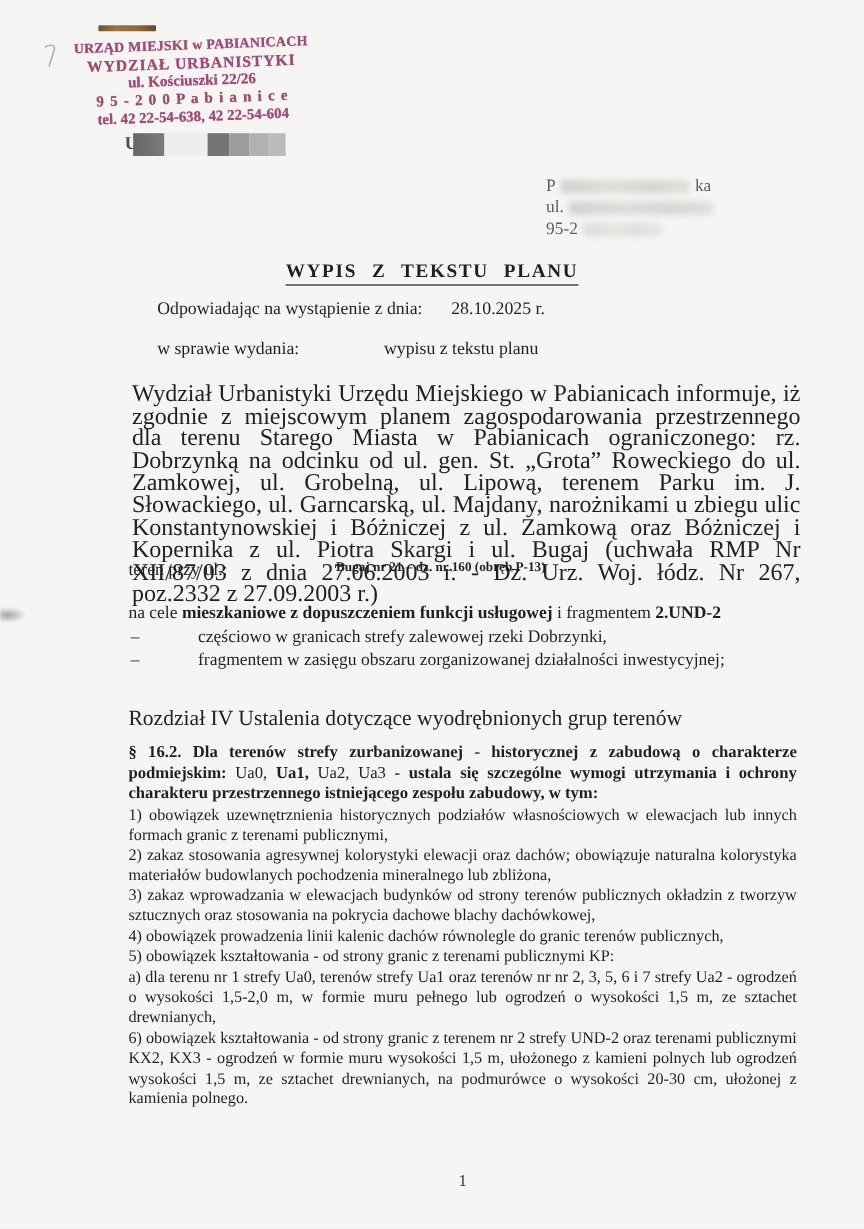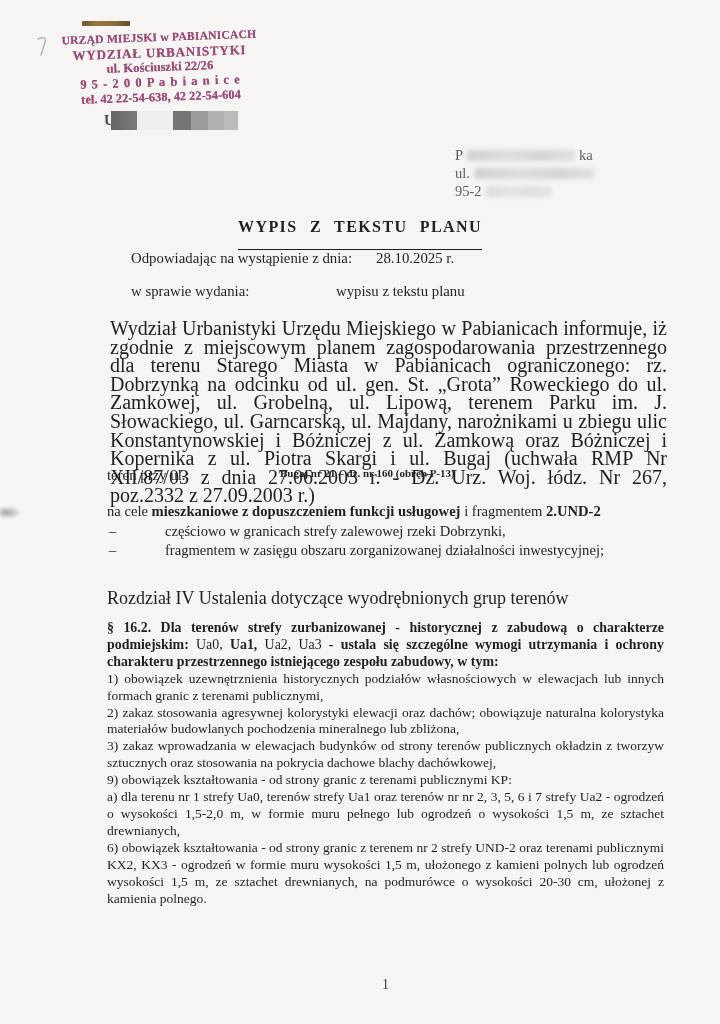--- a/index.html
+++ b/index.html
@@ -75,29 +75,29 @@
   }
   .bs1{width:108px;}
   .bs2{width:120px;}
   .bs3{width:66px;opacity:.55;}
   
   .doc-title{
     position:absolute;top:218px;left:0;width:720px;text-align:center;
   }
   .doc-title span{
     font-weight:bold;font-size:16px;letter-spacing:1.4px;word-spacing:7px;
-    border-bottom:1.6px solid #1f1f1f;padding-bottom:14px;
+    border-bottom:1.6px solid #1f1f1f;padding-bottom:2px;
   }
   
   .req-row{position:absolute;left:0;width:720px;height:20px;font-size:14.8px;margin-left:24px;}
   .req-row .lbl{position:absolute;left:107px;}
   .row1{top:250px;}
   .row1 .val{position:absolute;left:352px;}
   .row2{top:283px;}
-  .row2 .val{position:absolute;left:312px;}
+  .row2 .val{position:absolute;left:296px;}
   
   .intro{
     position:absolute;top:316px;left:107px;width:557px;margin:3px;
     font-size:20px;line-height:18.6px;
     text-align:justify;
   }
   .teren-row{position:absolute;top:467px;left:0;width:720px;height:20px;font-size:14.8px;}
   .teren-row .lbl{position:absolute;left:107px;}
   .teren-row .val{position:absolute;left:280px;font-weight:bold;font-size:11px;}
   .zone{position:absolute;top:502px;left:107px;width:557px;font-size:14.6px;line-height:19.5px;}
@@ -207,20 +207,21 @@
     <p class="par16">
       <span class="b">§ 16.2. Dla terenów strefy zurbanizowanej - historycznej z zabudową o charakterze podmiejskim:</span>
       <span>Ua0,</span>
       <span class="b">Ua1,</span>
       <span>Ua2, Ua3</span>
       <span class="b">- ustala się szczególne wymogi utrzymania i ochrony charakteru przestrzennego istniejącego zespołu zabudowy, w tym:</span>
     </p>
     <p class="item">1) obowiązek uzewnętrznienia historycznych podziałów własnościowych w elewacjach lub innych formach granic z terenami publicznymi,</p>
     <p class="item">2) zakaz stosowania agresywnej kolorystyki elewacji oraz dachów; obowiązuje naturalna kolorystyka materiałów budowlanych pochodzenia mineralnego lub zbliżona,</p>
     <p class="item">3) zakaz wprowadzania w elewacjach budynków od strony terenów publicznych okładzin z tworzyw sztucznych oraz stosowania na pokrycia dachowe blachy dachówkowej,</p>
-    <p class="item">9) obowiązek kształtowania - od strony granic z terenami publicznymi KP:</p>
+    <p class="item">4) obowiązek prowadzenia linii kalenic dachów równolegle do granic terenów publicznych,</p>
+    <p class="item">5) obowiązek kształtowania - od strony granic z terenami publicznymi KP:</p>
     <p class="item">a) dla terenu nr 1 strefy Ua0, terenów strefy Ua1 oraz terenów nr nr 2, 3, 5, 6 i 7 strefy Ua2 - ogrodzeń o wysokości 1,5-2,0 m, w formie muru pełnego lub ogrodzeń o wysokości 1,5 m, ze sztachet drewnianych,</p>
     <p class="item">6) obowiązek kształtowania - od strony granic z terenem nr 2 strefy UND-2 oraz terenami publicznymi KX2, KX3 - ogrodzeń w formie muru wysokości 1,5 m, ułożonego z kamieni polnych lub ogrodzeń wysokości 1,5 m, ze sztachet drewnianych, na podmurówce o wysokości 20-30 cm, ułożonej z kamienia polnego.</p>
   </div>
 
   <div class="page-number">1</div>
 
 </div>
 
 </body></html>

